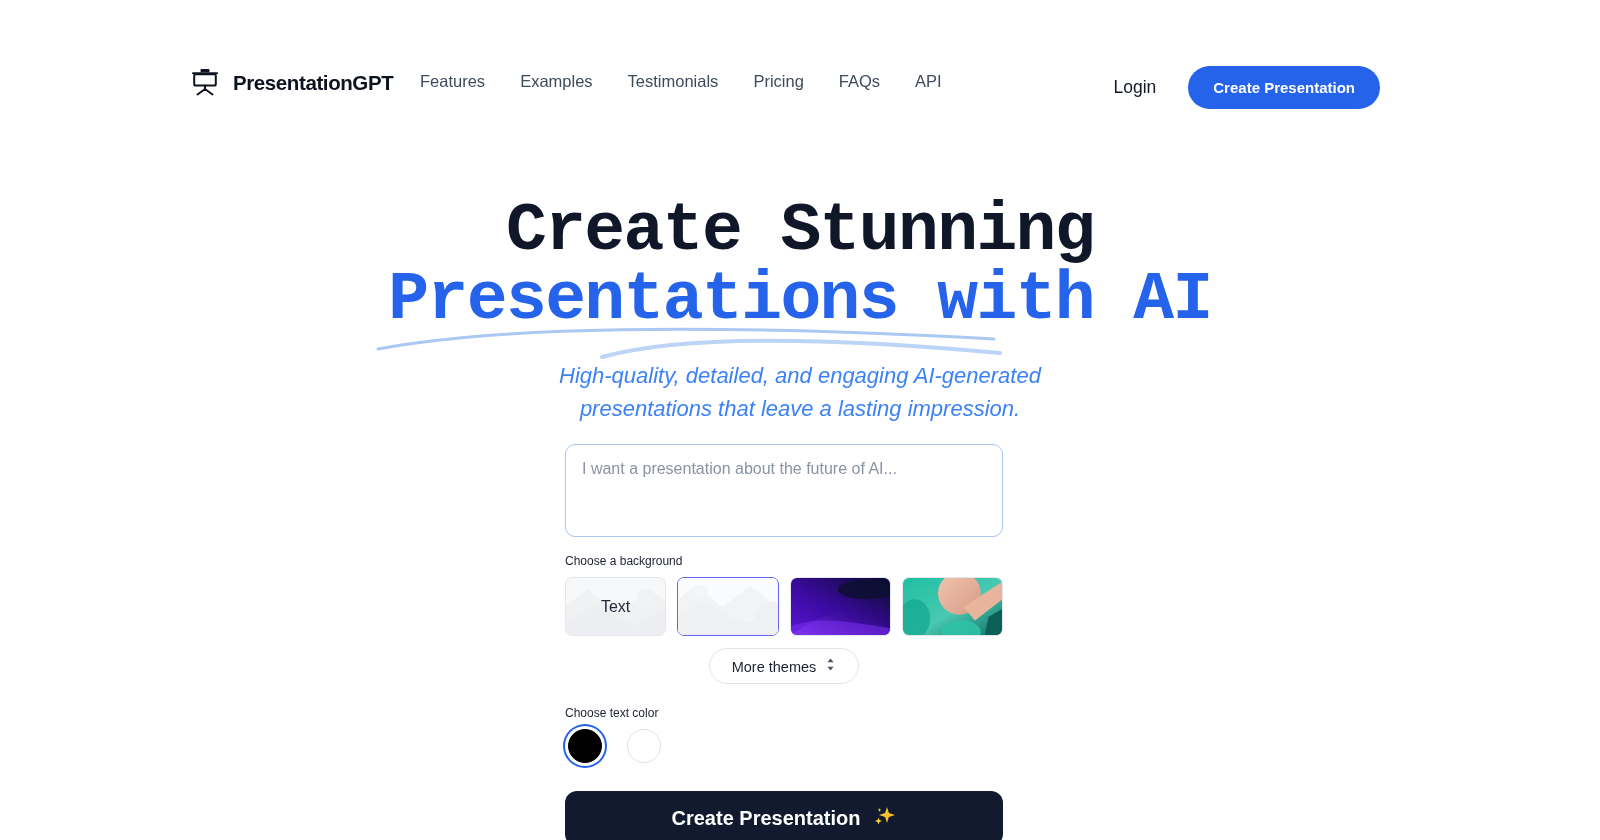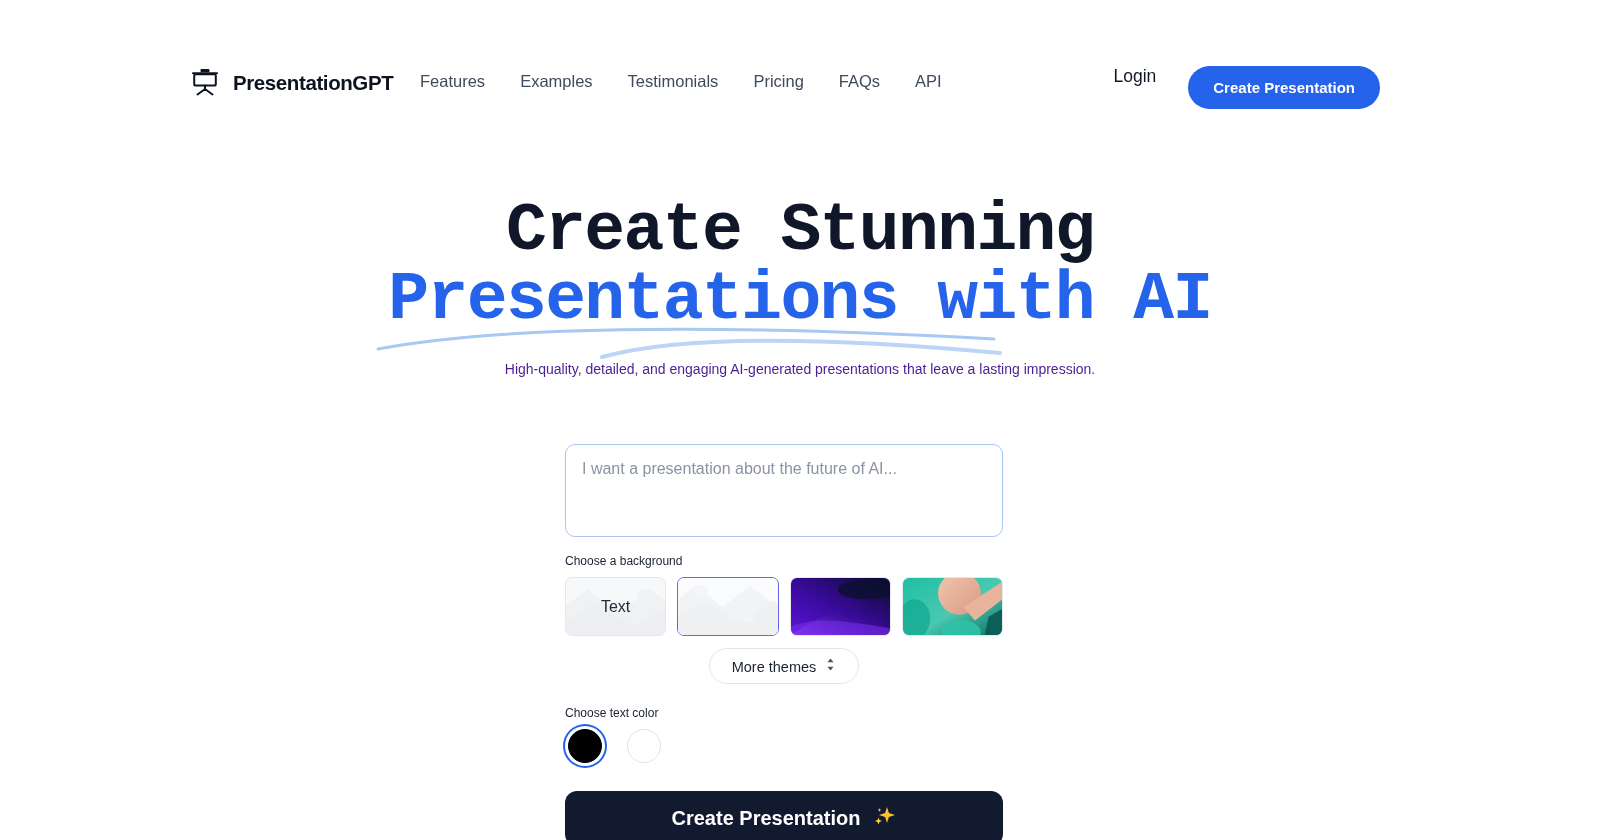--- a/index.html
+++ b/index.html
@@ -31,21 +31,21 @@
     display: flex; align-items: center; gap: 0px;
   }
   .nav a {
     font-size: 16.5px; color: #3f4a5c; text-decoration: none;
     padding: 0 35px 0 0; white-space: nowrap;
   }
   .nav a:first-child { padding-right: 35px; }
 
   .header-right {
     position: absolute; right: 220px; top: 66px;
-    display: flex; align-items: flex-start; gap: 32px;
+    display: flex; align-items: center; gap: 32px;
   }
   .login-link {
     font-size: 17.5px; color: #12182a; text-decoration: none;
   }
   .btn-primary {
     background: #2563eb; color: #fff;
     font-size: 15px; font-weight: 700;
     border: none; border-radius: 999px;
     padding: 13px 25px; cursor: pointer;
     white-space: nowrap;
@@ -60,22 +60,22 @@
     font-size: 68px; font-weight: 700; line-height: 1.02;
     letter-spacing: -1.6px; color: #101728; font-family: Liberation Mono, monospace;
   }
   .hero .line2 { color: #2563eb; display: inline-block; position: relative; }
   .swoosh {
     position: absolute; left: -14px; top: 54px;
     width: 630px; height: 44px; pointer-events: none;
   }
   .hero p {
     margin-top: 24px;
-    font-size: 14px; line-height: 1.5; color: #4c1d95;
-    width: 620px; margin-left: auto; margin-right: auto;
+    font-size: 22px; line-height: 1.5; color: #3b82f6;
+    width: 620px; margin-left: auto; margin-right: auto; font-style: italic;
   }
 
   
   .panel {
     position: absolute; top: 444px; left: 565px; width: 438px;
   }
   .prompt-box {
     width: 438px; height: 93px;
     border: 1px solid #a9c6f2; border-radius: 10px;
     background: #fff;

